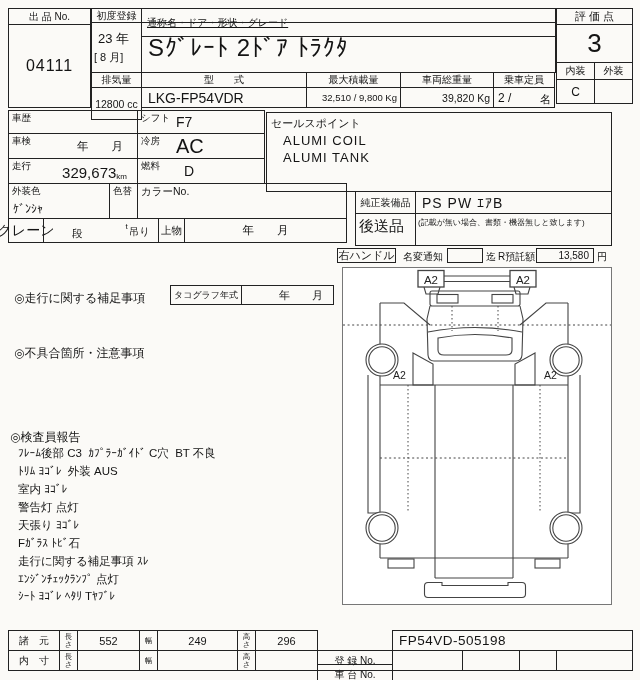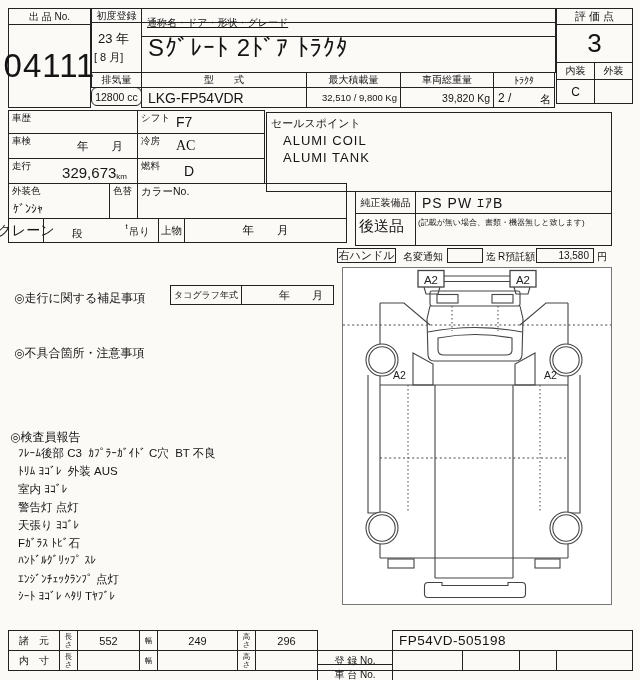--- a/index.html
+++ b/index.html
@@ -21,30 +21,30 @@
   .crane-t{font-size:8px;position:relative;top:-6px;margin-right:1px;}
   svg text{font-family:"Liberation Sans","DejaVu Sans",sans-serif;}
 </style>
 </head>
 <body>
 
 <div id="sheet">
 
   <div class="abs b" style="left:8px;top:8px;width:83px;height:100px;">
     <div class="lblc" style="height:15px;border-bottom:1px solid #222;">出 品 No.</div>
-    <div class="cv" style="top:15px;font-size:33px;letter-spacing:1px;">04111</div>
+    <div class="cv" style="top:15px;font-size:16px;letter-spacing:1px;">04111</div>
   </div>
 
   <div class="abs b lblc" style="left:91px;top:8px;width:51px;height:15px;">初度登録</div>
   <div class="abs b" style="left:91px;top:22px;width:51px;height:51px;">
     <div class="txt" style="font-size:13px;margin:7px 0 0 6px;">23 年</div>
     <div class="txt" style="font-size:11px;margin:2px 0 0 2px;">[ 8 月]</div>
   </div>
   <div class="abs b lblc" style="left:91px;top:72px;width:51px;height:16px;">排気量</div>
-  <div class="abs b cv" style="left:91px;top:87px;width:51px;height:19px;font-size:10.5px;position:absolute;border-radius:6px;">12800 cc</div>
+  <div class="abs b cv" style="left:91px;top:87px;width:51px;height:33px;font-size:10.5px;position:absolute;">12800 cc</div>
 
   <div class="abs b lblc" style="left:141px;top:8px;width:415px;height:29px;justify-content:flex-start;padding-left:5px;text-decoration:underline;">通称名・ドア・形状・グレード</div>
   <div class="abs b" style="left:141px;top:22px;width:415px;height:51px;">
     <div class="cv vpad" style="font-size:24px;letter-spacing:1px;">Sｸﾞﾚｰﾄ 2ﾄﾞｱ ﾄﾗｸﾀ</div>
   </div>
 
   <div class="abs b lblc" style="left:141px;top:72px;width:166px;height:16px;">型　　式</div>
   <div class="abs b" style="left:141px;top:87px;width:166px;height:21px;">
     <div class="cv vpad" style="font-size:14px;">LKG-FP54VDR</div>
   </div>
@@ -52,21 +52,21 @@
   <div class="abs b lblc" style="left:306px;top:72px;width:95px;height:16px;">最大積載量</div>
   <div class="abs b" style="left:306px;top:87px;width:95px;height:21px;">
     <div class="cv" style="font-size:9.5px;justify-content:flex-end;padding-right:3px;">32,510 / 9,800 Kg</div>
   </div>
 
   <div class="abs b lblc" style="left:400px;top:72px;width:94px;height:16px;">車両総重量</div>
   <div class="abs b" style="left:400px;top:87px;width:94px;height:21px;">
     <div class="cv" style="font-size:10.5px;justify-content:flex-end;padding-right:3px;">39,820 Kg</div>
   </div>
 
-  <div class="abs b lblc" style="left:493px;top:72px;width:62px;height:16px;">ﾄﾗｸﾀ</div>
+  <div class="abs b lblc" style="left:493px;top:72px;width:62px;height:16px;">乗車定員</div>
   <div class="abs b" style="left:493px;top:87px;width:62px;height:21px;">
     <span class="abs txt" style="left:4px;top:3px;font-size:12px;">2 /</span>
     <span class="abs txt" style="right:3px;top:4px;font-size:11px;">名</span>
   </div>
 
   <div class="abs b lblc" style="left:556px;top:8px;width:77px;height:17px;font-size:11px;">評 価 点</div>
   <div class="abs b" style="left:556px;top:24px;width:77px;height:39px;">
     <div class="cv" style="font-size:26px;">3</div>
   </div>
   <div class="abs b lblc" style="left:556px;top:62px;width:39px;height:18px;">内装</div>
@@ -85,21 +85,21 @@
     <span class="cl">シフト</span>
     <div class="cv" style="font-size:14px;justify-content:flex-start;padding-left:38px;">F7</div>
   </div>
 
   <div class="abs b" style="left:8px;top:133px;width:130px;height:26px;">
     <span class="cl">車検</span>
     <div class="cv" style="font-size:11.5px;justify-content:flex-end;padding-right:14px;">年　　月</div>
   </div>
   <div class="abs b" style="left:137px;top:133px;width:128px;height:26px;">
     <span class="cl">冷房</span>
-    <div class="cv" style="font-size:14px;justify-content:flex-start;padding-left:38px;font-family:Liberation Serif, serif;">AC</div>
+    <div class="cv" style="font-size:20px;justify-content:flex-start;padding-left:38px;">AC</div>
   </div>
 
   <div class="abs b" style="left:8px;top:158px;width:130px;height:26px;">
     <span class="cl">走行</span>
     <div class="cv" style="justify-content:flex-end;padding-right:10px;align-items:flex-end;padding-bottom:2px;">
       <span style="font-size:15px;">329,673</span><span style="font-size:8px;">km</span>
     </div>
   </div>
   <div class="abs b" style="left:137px;top:158px;width:128px;height:26px;">
     <span class="cl">燃料</span>
@@ -165,21 +165,21 @@
   <span class="abs txt" style="left:14px;top:345px;font-size:12px;">◎不具合箇所・注意事項</span>
 
   <span class="abs txt" style="left:10px;top:429px;font-size:12px;">◎検査員報告</span>
   <div class="abs" style="left:18px;top:446px;width:322px;">
     <div class="note-line">ﾌﾚｰﾑ後部 C3  ｶﾌﾟﾗｰｶﾞｲﾄﾞ C穴  BT 不良</div>
     <div class="note-line">ﾄﾘﾑ ﾖｺﾞﾚ  外装 AUS</div>
     <div class="note-line">室内 ﾖｺﾞﾚ</div>
     <div class="note-line">警告灯 点灯</div>
     <div class="note-line">天張り ﾖｺﾞﾚ</div>
     <div class="note-line">Fｶﾞﾗｽ ﾄﾋﾞ石</div>
-    <div class="note-line">ﾊﾝﾄﾞﾙｸﾞﾘｯﾌﾟ ｽﾚ</div>
+    <div class="note-line">走行に関する補足事項 ｽﾚ</div>
     <div class="note-line">ｴﾝｼﾞﾝﾁｪｯｸﾗﾝﾌﾟ 点灯</div>
     <div class="note-line">ｼｰﾄ ﾖｺﾞﾚ ﾍﾀﾘ Tﾔﾌﾞﾚ</div>
   </div>
 
   <svg class="abs" style="left:342px;top:267px;" width="270" height="338" viewBox="0 0 270 338">
     <rect x="0.5" y="0.5" width="269" height="337" fill="#fff" stroke="#777" stroke-width="1"></rect>
     <g stroke="#444" fill="none" stroke-width="1.1">
       <path d="M1 58 H269" stroke-dasharray="2 2.6" stroke-width="1"></path>
       <path d="M102 9 H168 M102 14.5 H168"></path>
       <path d="M82 20 L84 27 H96 L98 20"></path>

